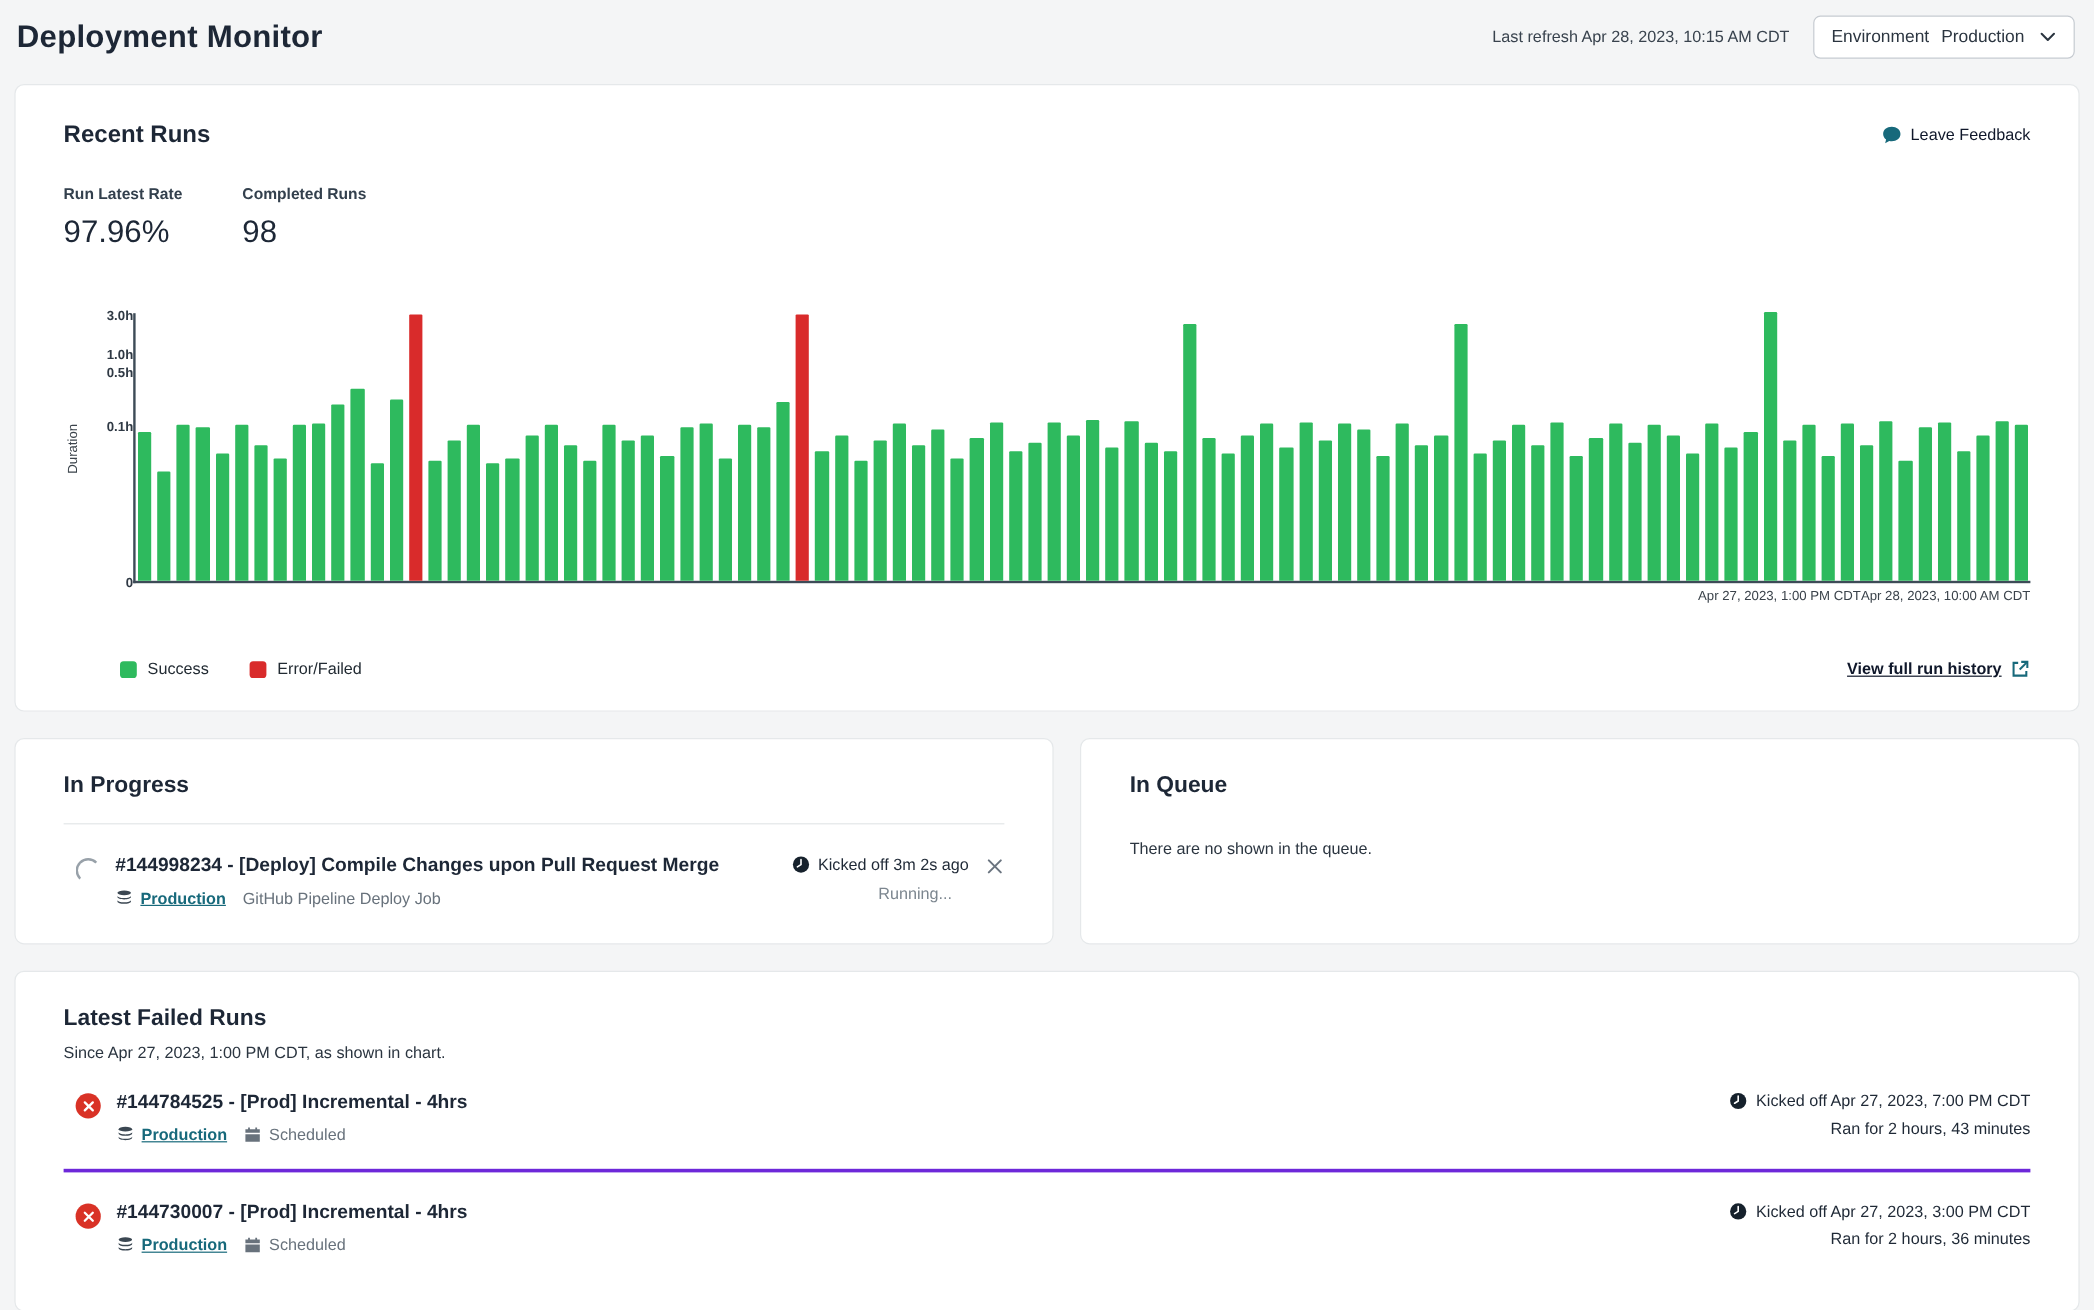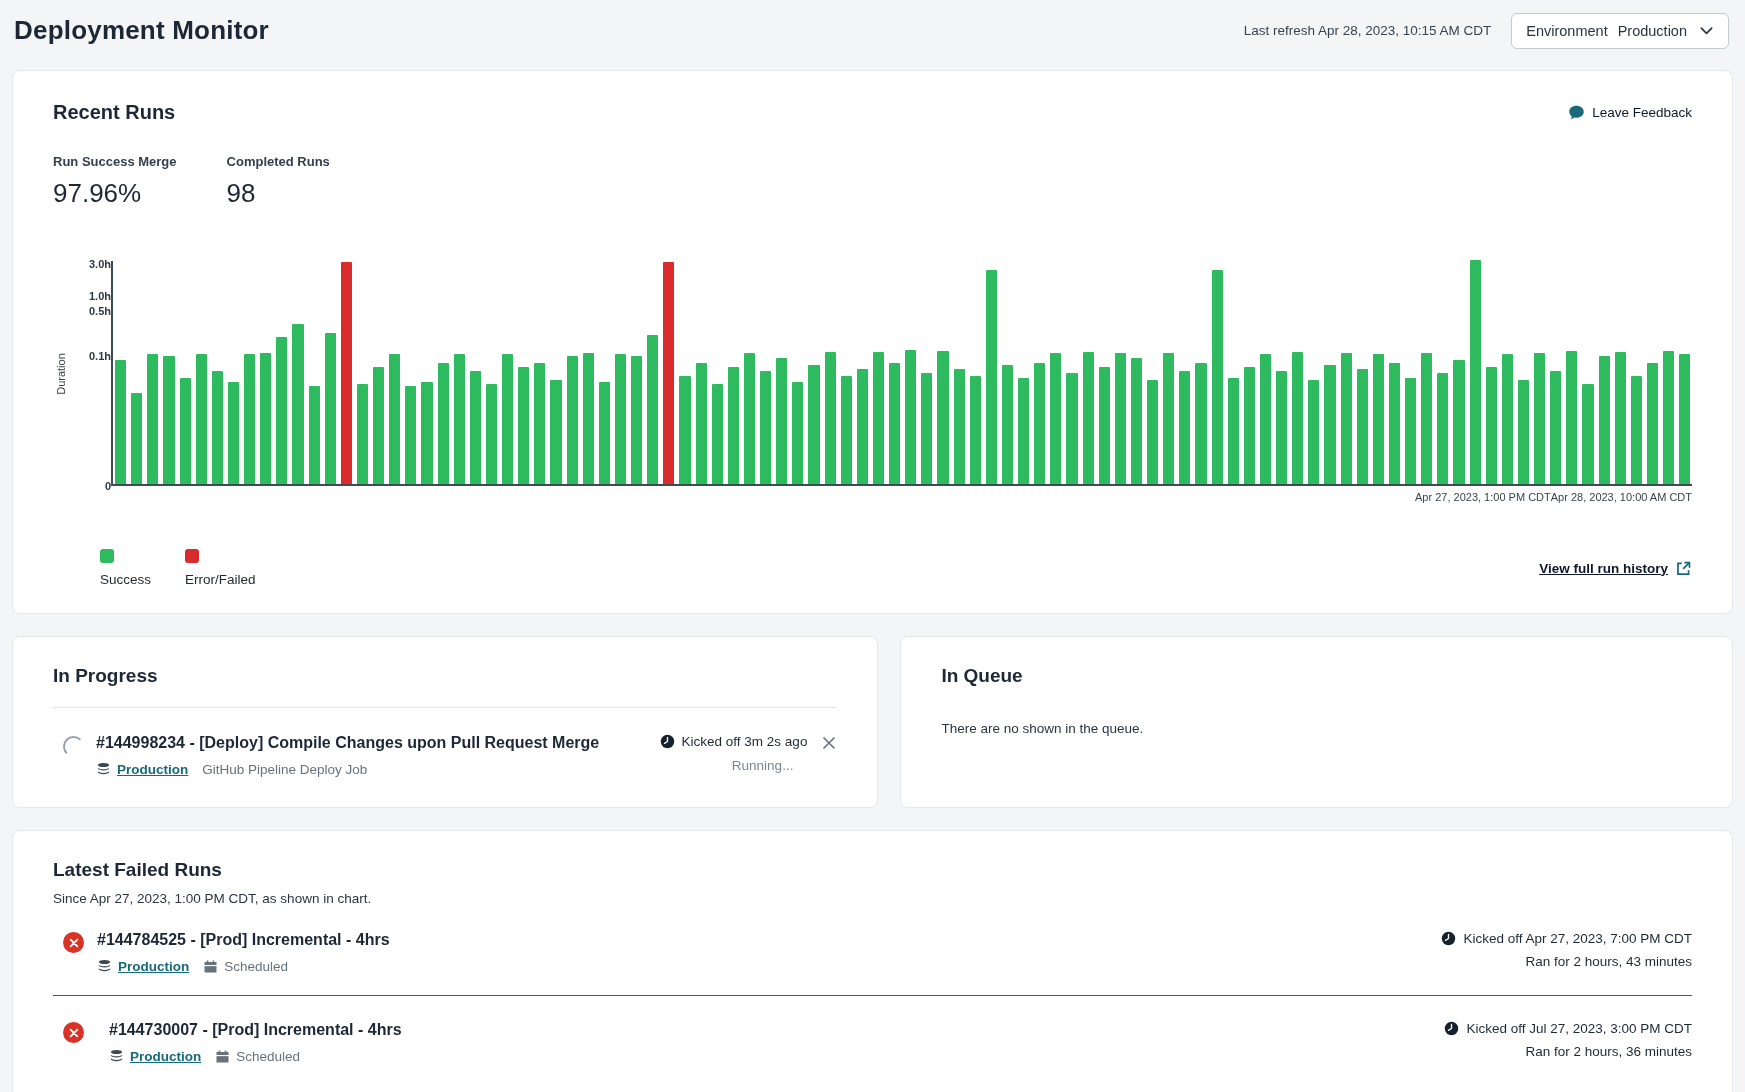--- a/index.html
+++ b/index.html
@@ -46,21 +46,21 @@
   .yticks .tick{ position:absolute; right:0; font-size:11px; color:#2f3944; transform:translateY(50%);font-weight:bold;}
   .plot{
     flex:1; height:225px; position:relative;
     border-left:2px solid #3d4b57; border-bottom:2px solid #3d4b57;
     display:flex; align-items:flex-end; gap:5px; padding:0 2px;
   }
   .bar{ flex:1; min-width:4px; border-radius:1px 1px 0 0; }
   .xlabels{ display:flex; justify-content:flex-end; font-size:11px; color:#3b434b; margin:5px 0 0 58px;}
   .chart-footer{ display:flex; justify-content:space-between; align-items:center; margin:46px 0 0 47px;}
   .legend{ display:flex; gap:34px; }
-  .legend-item{ display:flex; align-items:flex-start; gap:9px; font-size:13.5px; color:#222b33;flex-direction:column;}
+  .legend-item{ display:flex; align-items:flex-end; gap:9px; font-size:13.5px; color:#222b33;}
   .swatch{ width:14px; height:14px; border-radius:3px; }
   
   .mid-row{ display:flex; gap:22px; margin:22px 12px 0;}
   .card-progress{ flex:1.045; padding:28px 40px 30px;}
   .card-queue{ flex:1; padding:28px 40px 30px;}
   .divider{ border-top:1px solid #e3e6e8; margin-top:20px;}
   .run-row{ display:flex; align-items:flex-start; margin-top:26px;}
   .spinner{
     width:21px; height:21px; border-radius:50%;
     border:2.5px solid transparent; border-top-color:#98a1a9; border-left-color:#98a1a9;
@@ -76,21 +76,21 @@
   .run-right{ display:flex; align-items:flex-start; gap:14px;}
   .run-right .col{ display:flex; flex-direction:column; align-items:flex-end;}
   .kicked{ display:flex; align-items:center; gap:7px; font-size:13.5px; color:#1f2936;}
   .status-running{ font-size:13.5px; color:#7c868f; margin:9px 14px 0 0;}
   .close-btn{ background:none; border:none; cursor:pointer; padding:0; margin-top:1px; display:flex;}
   .queue-empty{ font-size:13.5px; color:#2b3540; margin-top:34px;}
   
   .card-failed{ margin:22px 12px 12px; padding:28px 40px 26px;}
   .failed-sub{ font-size:13.5px; color:#2b3540; margin-top:10px;}
   .failed-row{ display:flex; align-items:flex-start; padding:25px 0 21px;}
-  .failed-row + .failed-row{ border-top:1px solid #6d28d9;gap:12px;}
+  .failed-row + .failed-row{ border-top:3px solid #6d28d9;}
   .fail-badge{
     width:21px; height:21px; border-radius:50%; background:#d93226; flex:none;
     display:flex; align-items:center; justify-content:center; margin:1px 13px 0 10px;
   }
   .failed-right{ margin-left:auto; display:flex; flex-direction:column; align-items:flex-end; gap:8px;}
   .ran-for{ font-size:13.5px; color:#1f2936;}
   .icon{ display:inline-flex; flex:none; }
 </style>
 </head>
 <body>
@@ -119,21 +119,21 @@
         <svg width="17" height="17" viewBox="0 0 20 20">
             <path d="M10 2 C5 2 1.5 5 1.5 9 c0 2.2 1.1 4.1 2.9 5.4 L3.5 18 l4-2.1 c.8.2 1.6.3 2.5.3 4.7 0 8.5-3 8.5-7.1 S14.7 2 10 2z" fill="#17697b"></path>
           </svg>
       </span>
       <span>Leave Feedback</span>
     </a>
   </div>
 
   <div class="metrics">
     <div>
-      <div class="metric-label">Run Success Merge</div>
+      <div class="metric-label">Run Latest Rate</div>
       <div class="metric-value">97.96%</div>
     </div>
     <div>
       <div class="metric-label">Completed Runs</div>
       <div class="metric-value">98</div>
     </div>
   </div>
 
   <div class="chart-wrap">
     <div class="chart-grid">
@@ -407,18 +407,18 @@
       </div>
     </div>
     <div class="failed-right">
       <span class="kicked">
         <span class="icon">
           <svg width="15" height="15" viewBox="0 0 20 20">
               <circle cx="10" cy="10" r="9" fill="#16212c"></circle>
               <path d="M10 4.5 V10 L6 12.5" stroke="#fff" stroke-width="1.8" fill="none" stroke-linecap="round"></path>
             </svg>
         </span>
-        <span>Kicked off Jul 27, 2023, 3:00 PM CDT</span>
+        <span>Kicked off Apr 27, 2023, 3:00 PM CDT</span>
       </span>
       <span class="ran-for">Ran for 2 hours, 36 minutes</span>
     </div>
   </div>
 </section>
 
 </body></html>

